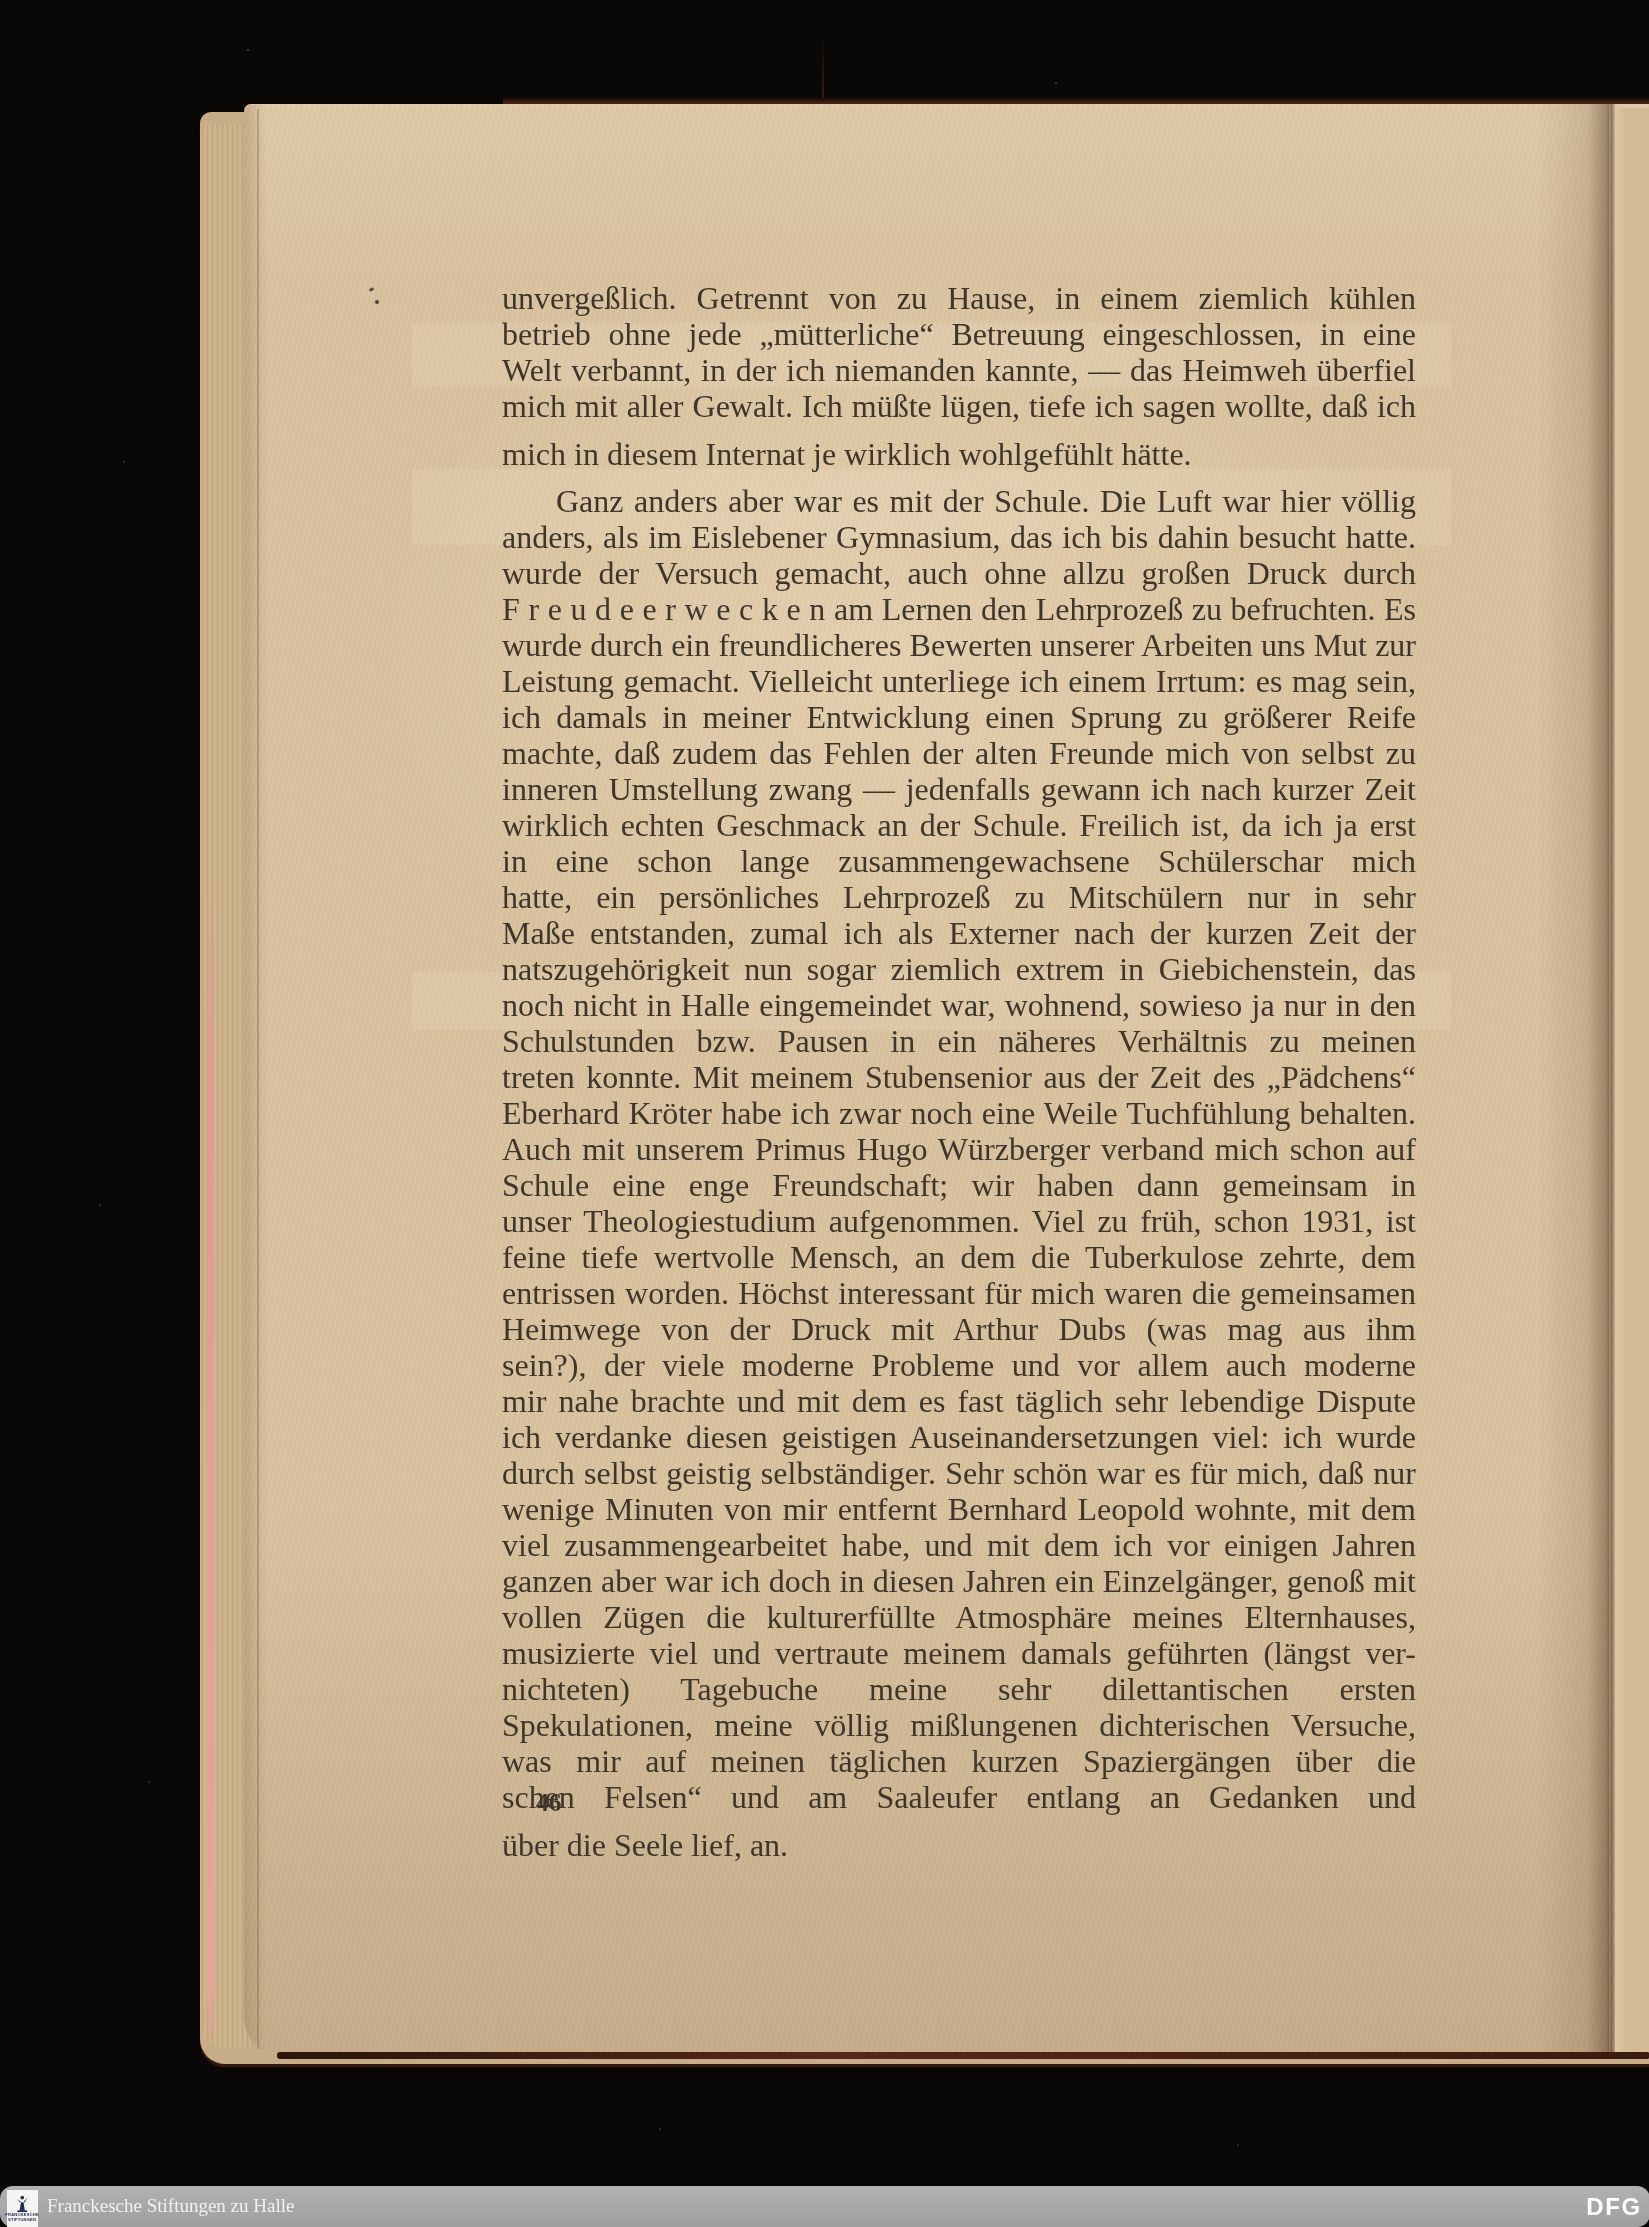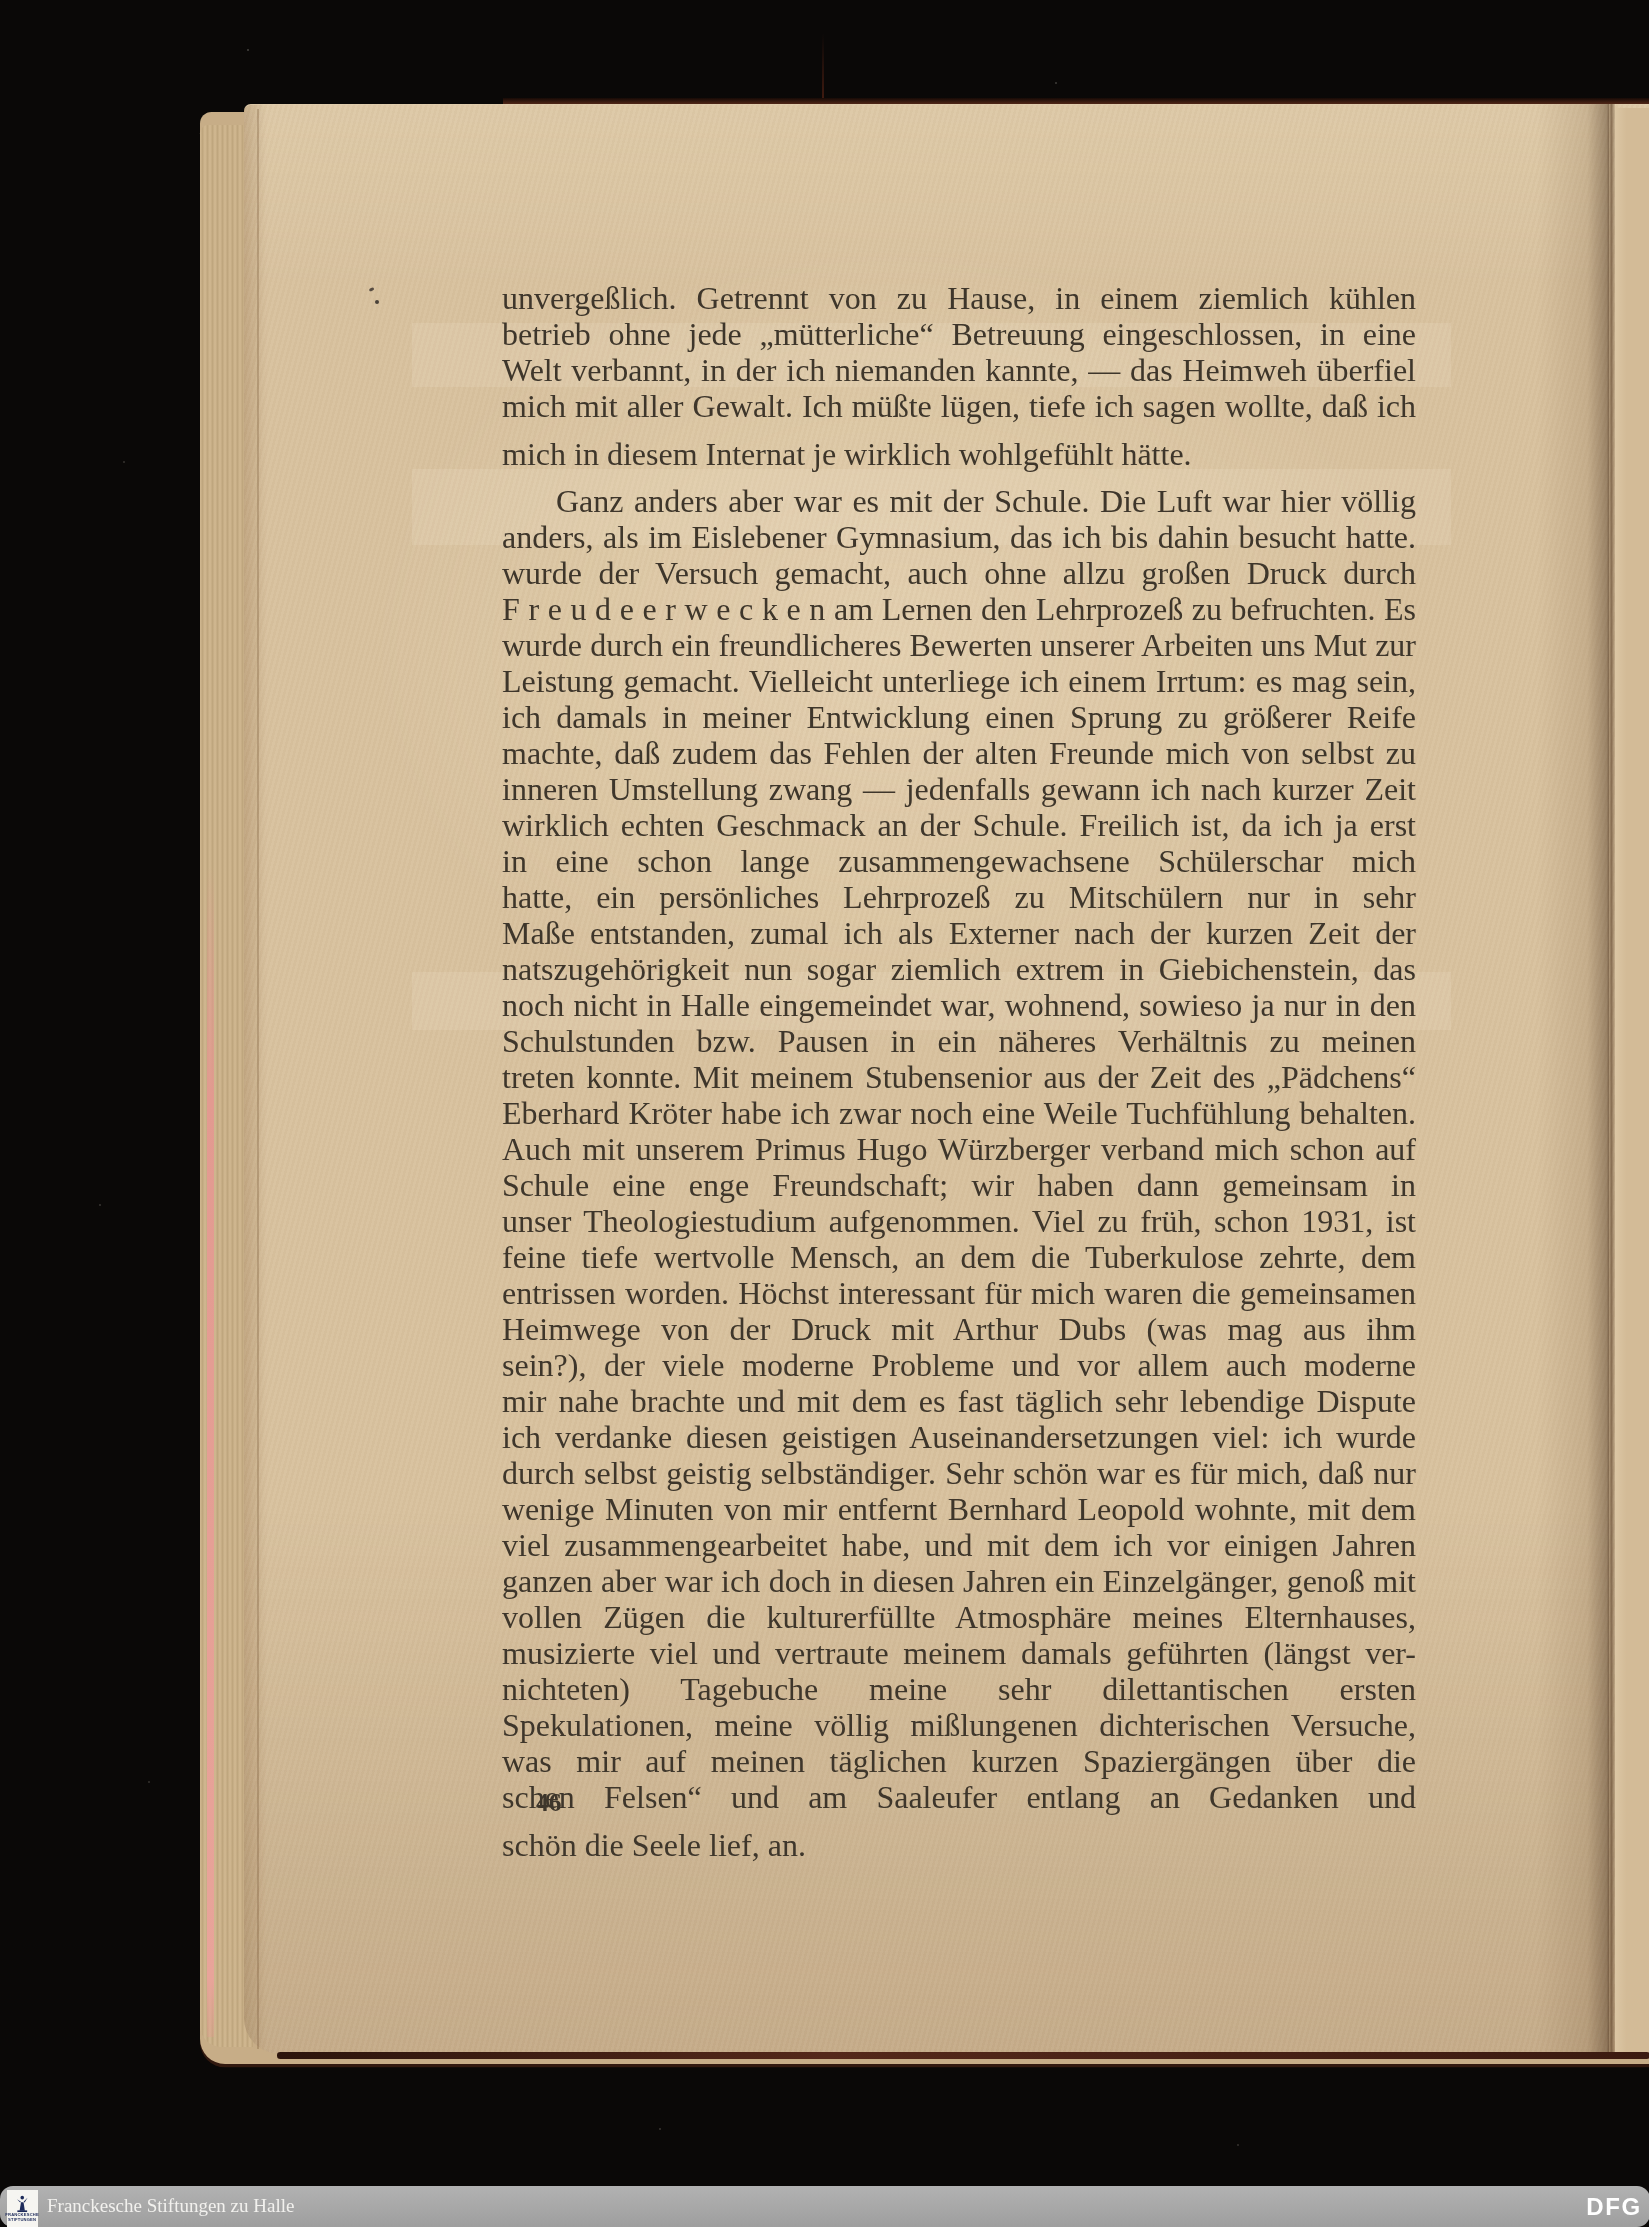--- a/index.html
+++ b/index.html
@@ -237,21 +237,21 @@
     <div class="ln">musizierte viel und vertraute meinem damals geführten (längst ver-</div>
 
     <div class="ln">nichteten) Tagebuche meine sehr dilettantischen ersten philosophischen</div>
 
     <div class="ln">Spekulationen, meine völlig mißlungenen dichterischen Versuche, auch das,</div>
 
     <div class="ln">was mir auf meinen täglichen kurzen Spaziergängen über die „Lehmann-</div>
 
     <div class="ln">schen Felsen“ und am Saaleufer entlang an Gedanken und Stimmungen</div>
 
-    <div class="ln last">schön die Seele lief, an.</div>
+    <div class="ln last">über die Seele lief, an.</div>
   </div>
 
 <div class="pagenum">46</div>
 <div class="speck1"></div>
 <div class="speck2"></div>
 
 <div class="footer">
   <div class="logo-box">
     <svg class="logo-emblem" viewBox="0 0 22 24" xmlns="http://www.w3.org/2000/svg">
       <g fill="#1d2a5a">

